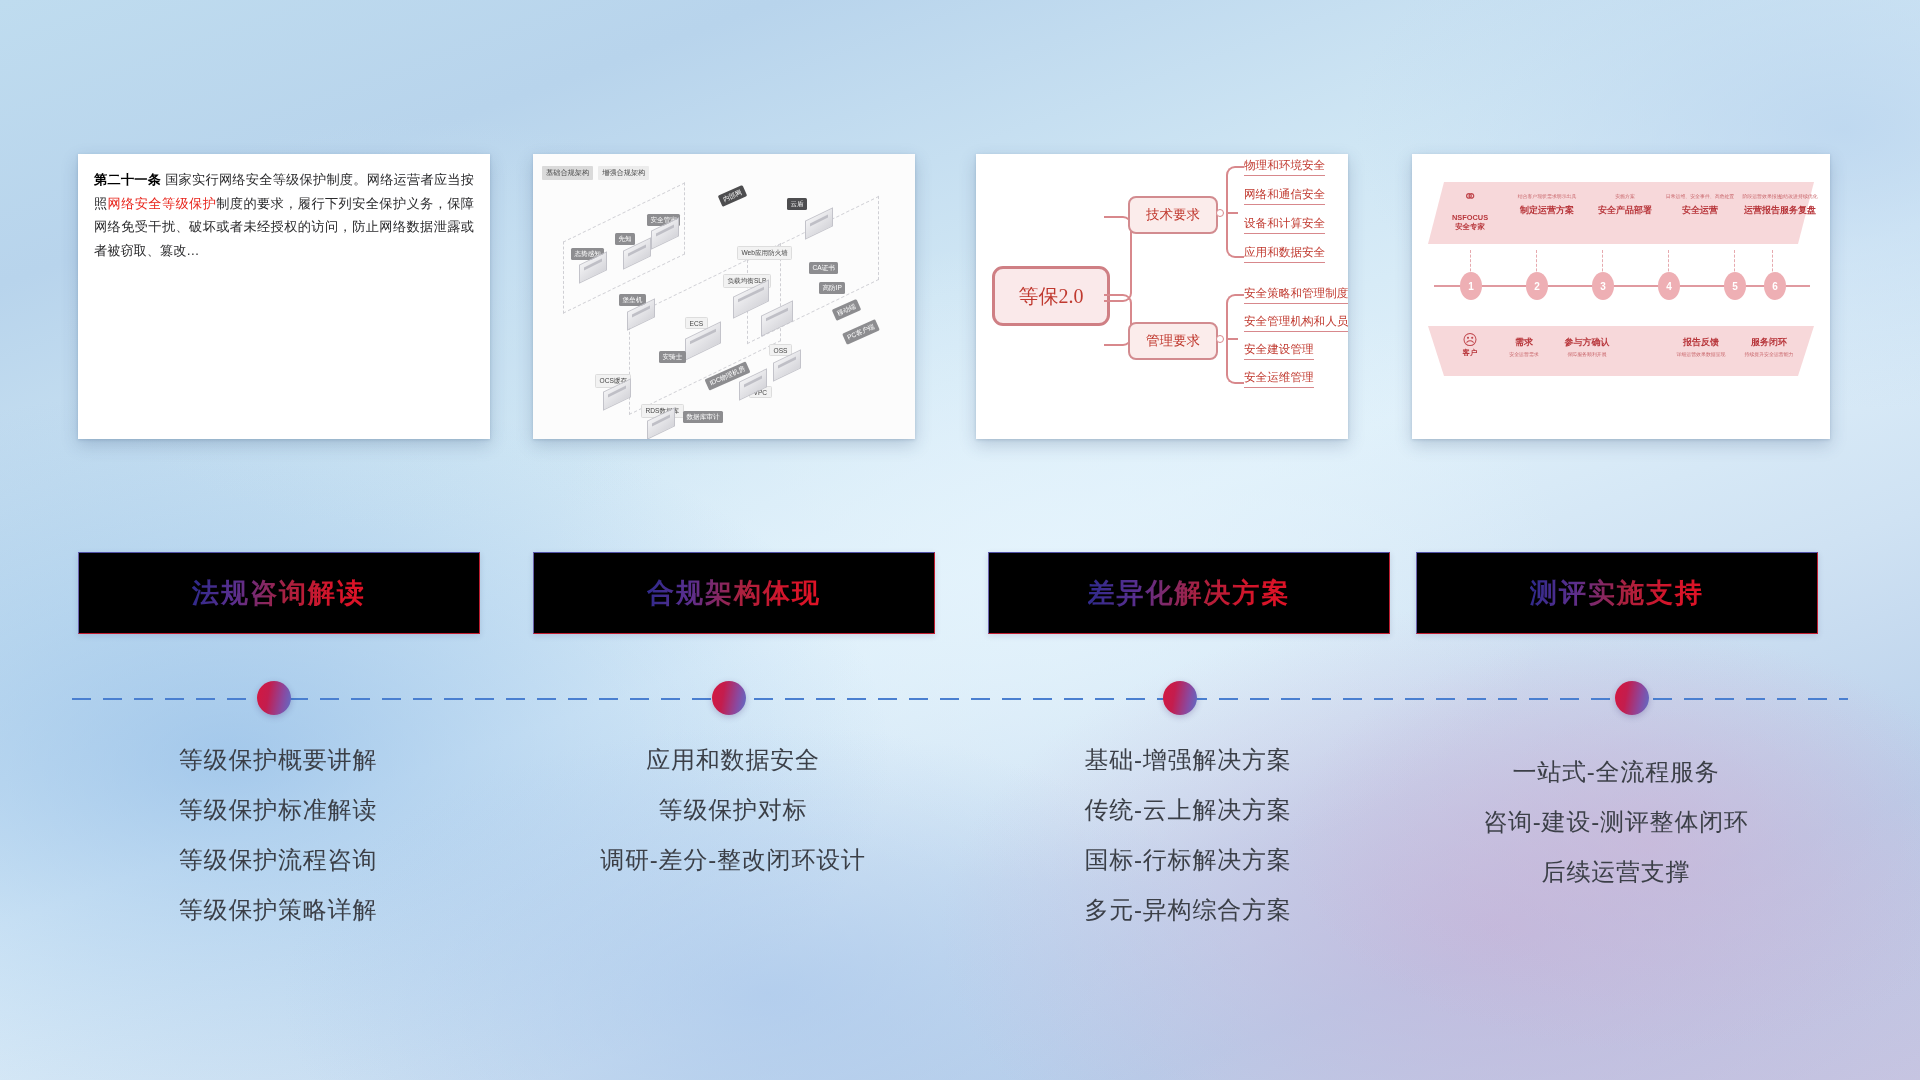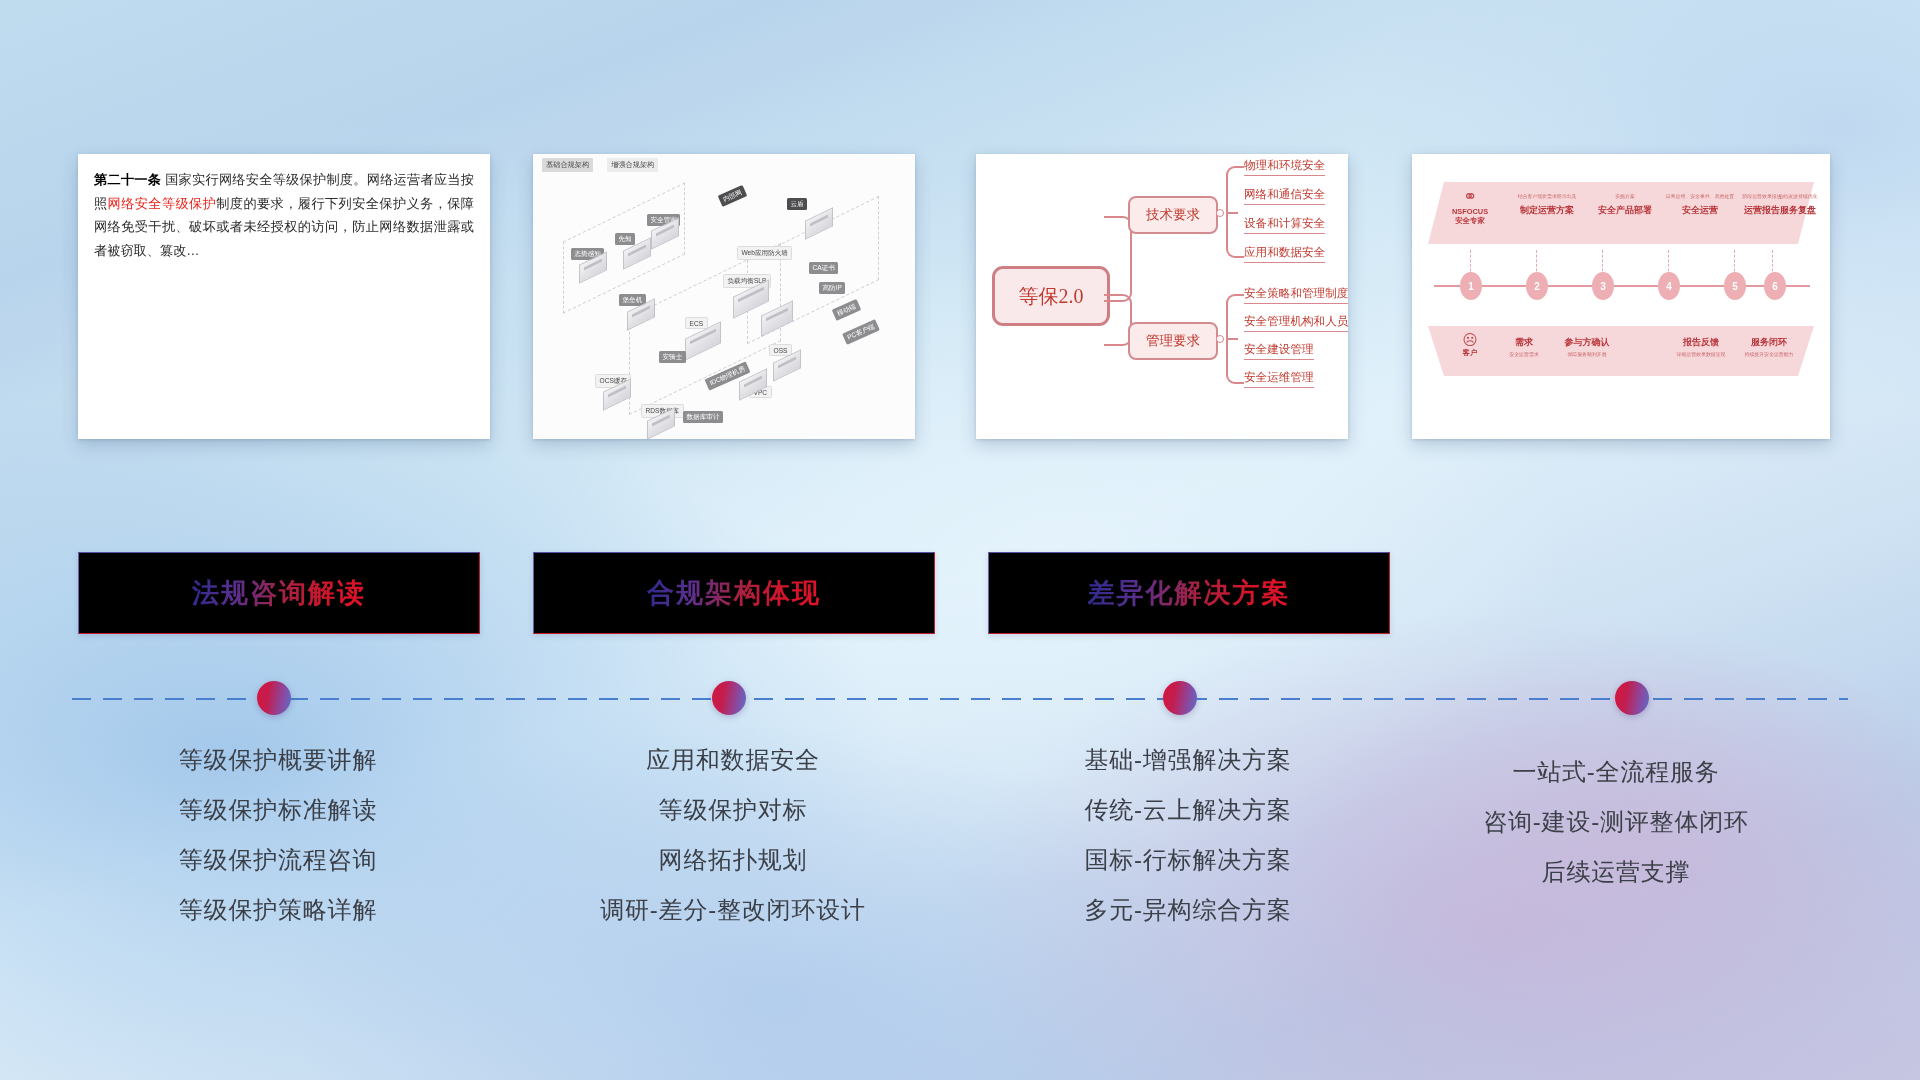--- a/index.html
+++ b/index.html
@@ -37,21 +37,21 @@
   
   .law{padding:14px 16px 0 16px;box-sizing:border-box;height:100%;}
   .law-title{text-align:center;font-size:19.5px;font-weight:700;color:#1d1d1f;
              letter-spacing:.5px;margin:2px 0 12px;}
   .law-p{font-size:13.2px;line-height:1.78;color:#2a2a2c;text-align:justify;margin:0 0 6px;}
   .law-p b{font-weight:700;color:#000;}
   .law-p .hl{color:#e8231a;}
 
   
   .arch{position:relative;width:100%;height:100%;background:#fcfcfc;}
-  .arch .tabs{position:absolute;left:9px;top:4px;display:flex;gap:14px;}
+  .arch .tabs{position:absolute;left:9px;top:12px;display:flex;gap:5px;}
   .arch .tab{font-size:7.2px;color:#4a4a4a;background:#ececec;padding:2px 4px;border-radius:1px;}
   .arch .tab.on{background:#dadada;}
   .node{position:absolute;font-size:6.6px;color:#fff;background:#8d8d90;
         padding:1.5px 3.5px;border-radius:1.5px;white-space:nowrap;}
   .node.lt{background:#f2f2f2;color:#444;border:1px solid #ddd;}
   .node.dk{background:#4d4d4f;}
   .box{position:absolute;width:26px;height:17px;
        background:linear-gradient(160deg,#f2f2f4,#d5d5da);
        transform:skewY(-26deg);border:1px solid #c3c3ca;}
   .box:after{content:"";position:absolute;left:4px;top:4px;right:4px;height:3px;
@@ -81,21 +81,21 @@
 
   
   .nsf{position:relative;width:100%;height:100%;background:#fff;}
   .ribbon{position:absolute;left:16px;top:28px;width:386px;height:62px;
      background:#f7d8da;clip-path:polygon(16px 0,386px 0,370px 62px,0 62px);}
   .rcell{position:absolute;text-align:center;}
   .rcap{font-size:4.9px;color:#c9676c;line-height:1.25;white-space:nowrap;}
   .rttl{font-size:9px;color:#b8373c;font-weight:700;margin-top:4px;white-space:nowrap;}
   .nsflogo{position:absolute;left:30px;top:34px;width:56px;text-align:center;}
   .nsflogo .mark{font-size:17px;color:#c1484e;line-height:1;}
-  .nsflogo .t1{font-size:7.4px;color:#b8373c;font-weight:700;margin-top:2px;}
+  .nsflogo .t1{font-size:7.4px;color:#b8373c;font-weight:700;margin-top:8px;}
   .nsflogo .t2{font-size:7.4px;color:#b8373c;font-weight:700;}
   .tline{position:absolute;left:22px;top:131px;width:376px;height:2px;background:#e09aa0;}
   .tnum{position:absolute;top:118px;width:22px;height:28px;border-radius:50%;
      background:#eeafb4;color:#fff;font-size:10px;display:flex;align-items:center;
      justify-content:center;font-weight:700;}
   .tick{position:absolute;width:1px;border-left:1px dashed #e6a9ae;}
   .nsfbot{position:absolute;left:16px;top:172px;width:386px;height:50px;
      background:#f7d8da;clip-path:polygon(0 0,386px 0,370px 50px,16px 50px);}
   .bcell{position:absolute;text-align:center;}
   .bttl{font-size:9px;color:#b8373c;font-weight:700;white-space:nowrap;}
@@ -302,37 +302,39 @@
   <div class="pills">
     <div class="pill p1">
       <span>法规咨询解读</span>
     </div>
     <div class="pill p2">
       <span>合规架构体现</span>
     </div>
     <div class="pill p3">
       <span>差异化解决方案</span>
     </div>
+    <div class="pill p4">
+      <span>测评实施支持</span>
+    </div>
 
     <div class="tl"></div>
     <div class="dot d1"></div>
     <div class="dot d2"></div>
     <div class="dot d3"></div>
     <div class="dot d4"></div>
 
     <div class="list l1">
       <div>等级保护概要讲解</div>
       <div>等级保护标准解读</div>
       <div>等级保护流程咨询</div>
       <div>等级保护策略详解</div>
     </div>
     <div class="list l2">
       <div>应用和数据安全</div>
       <div>等级保护对标</div>
-      <div>网络拓扑规划</div>
       <div>调研-差分-整改闭环设计</div>
     </div>
     <div class="list l3">
       <div>基础-增强解决方案</div>
       <div>传统-云上解决方案</div>
       <div>国标-行标解决方案</div>
       <div>多元-异构综合方案</div>
     </div>
     <div class="list l4" style="top:760px;">
       <div>一站式-全流程服务</div>

